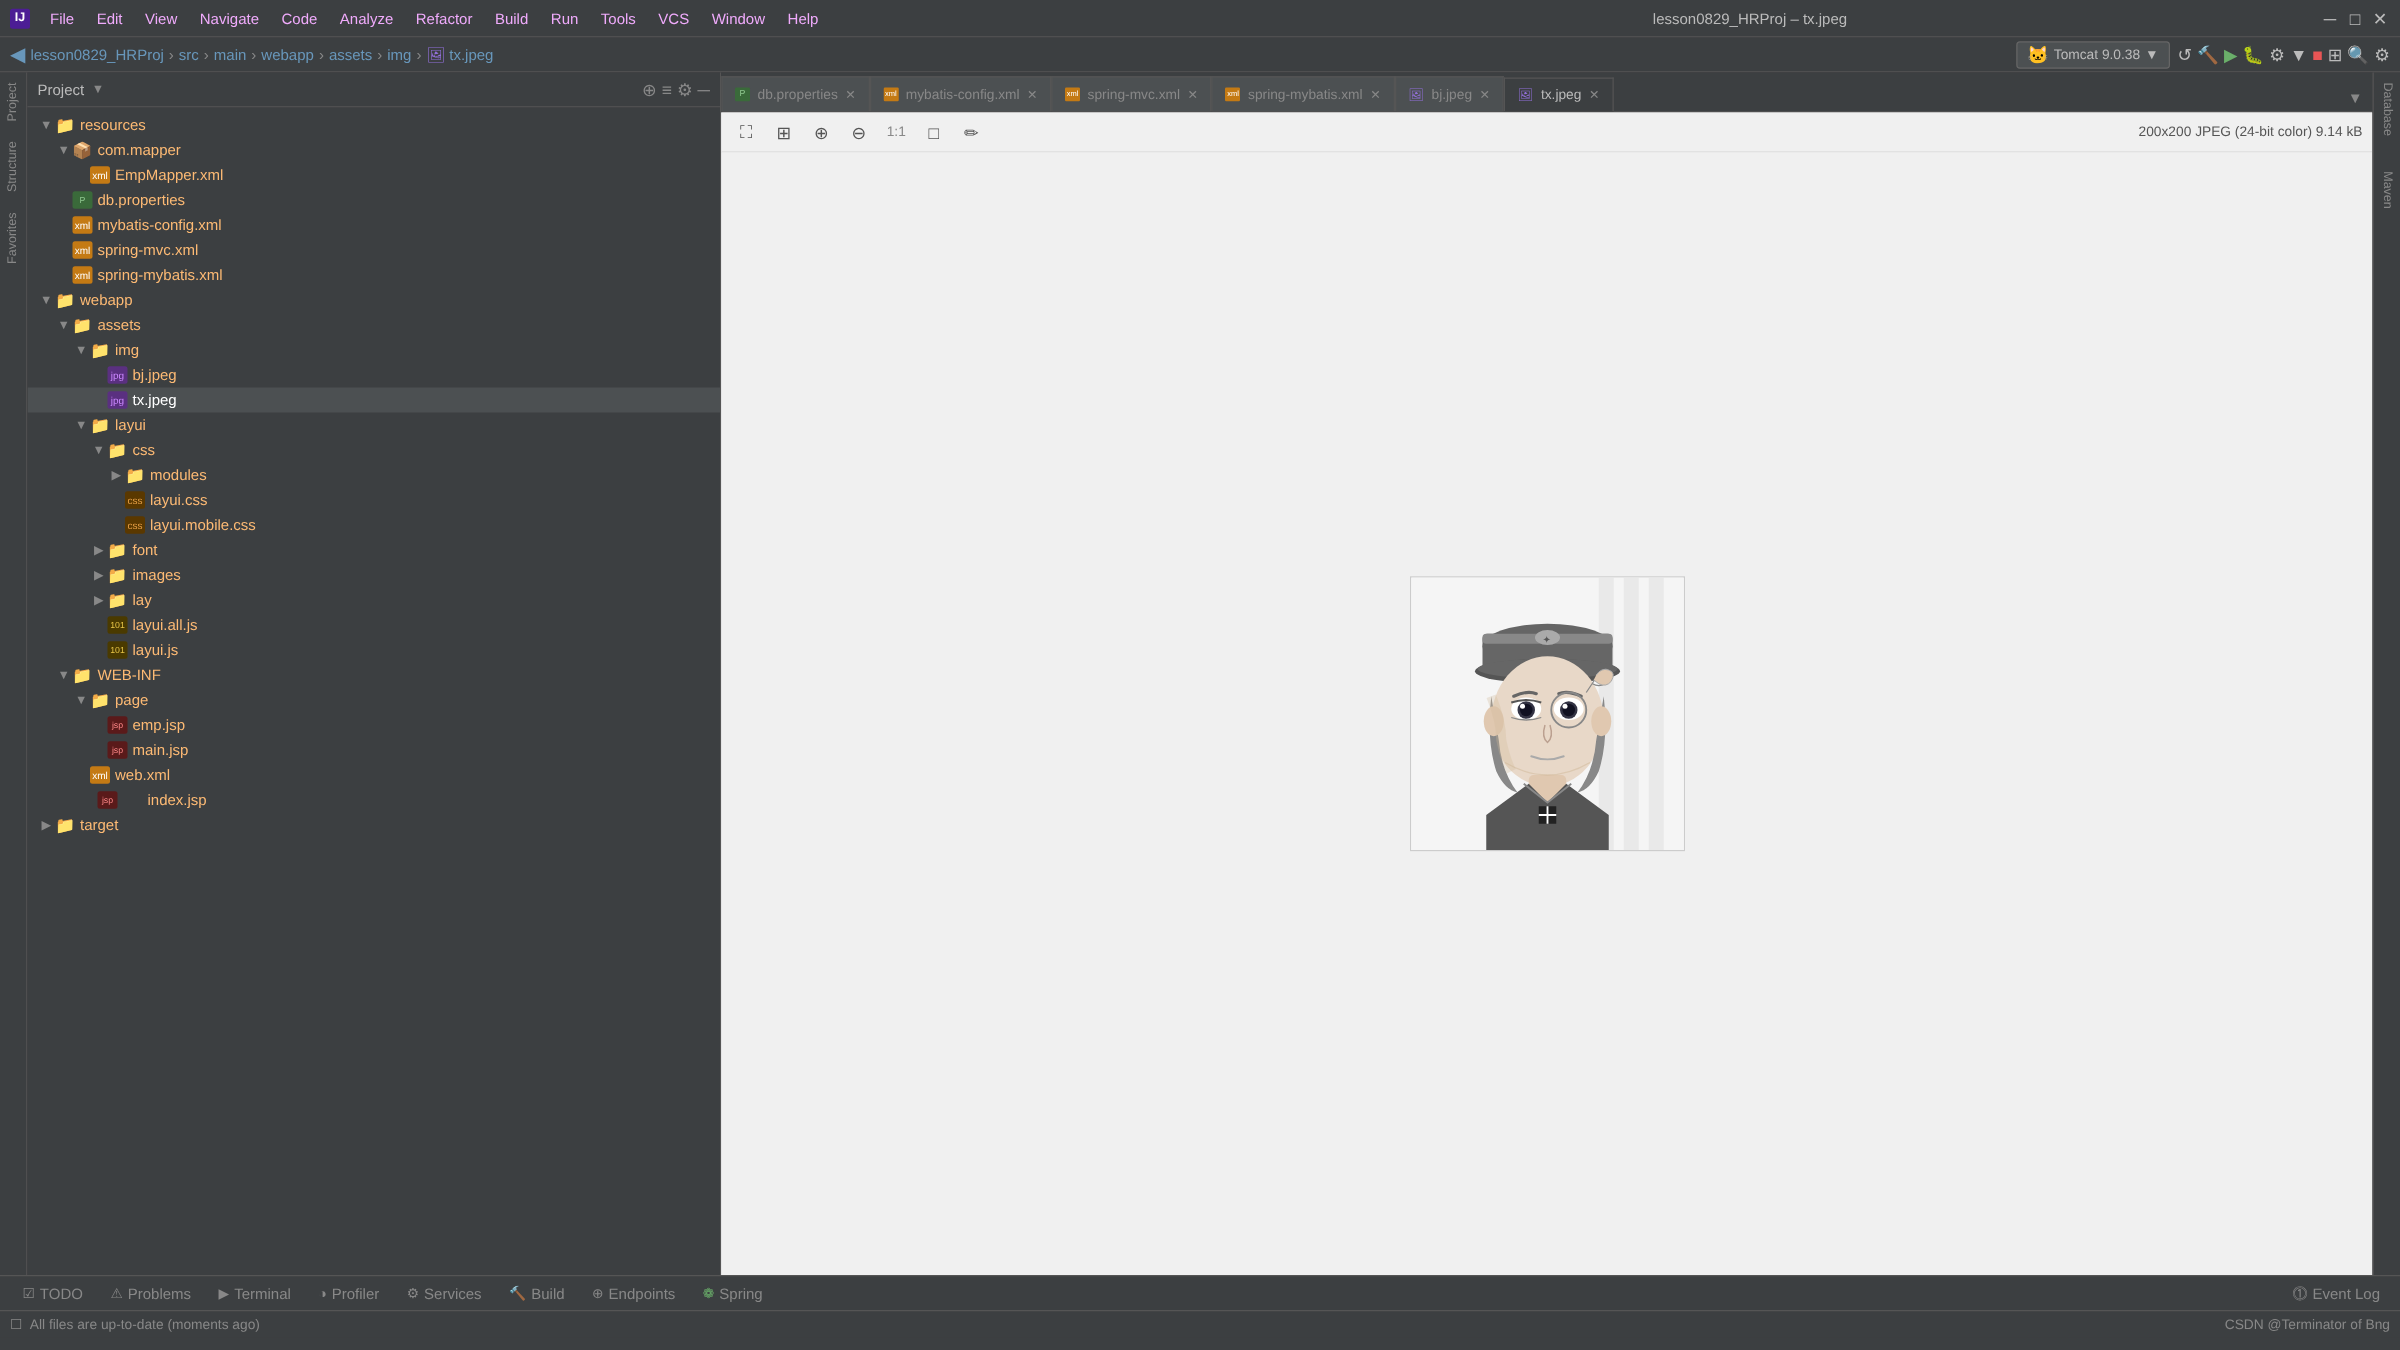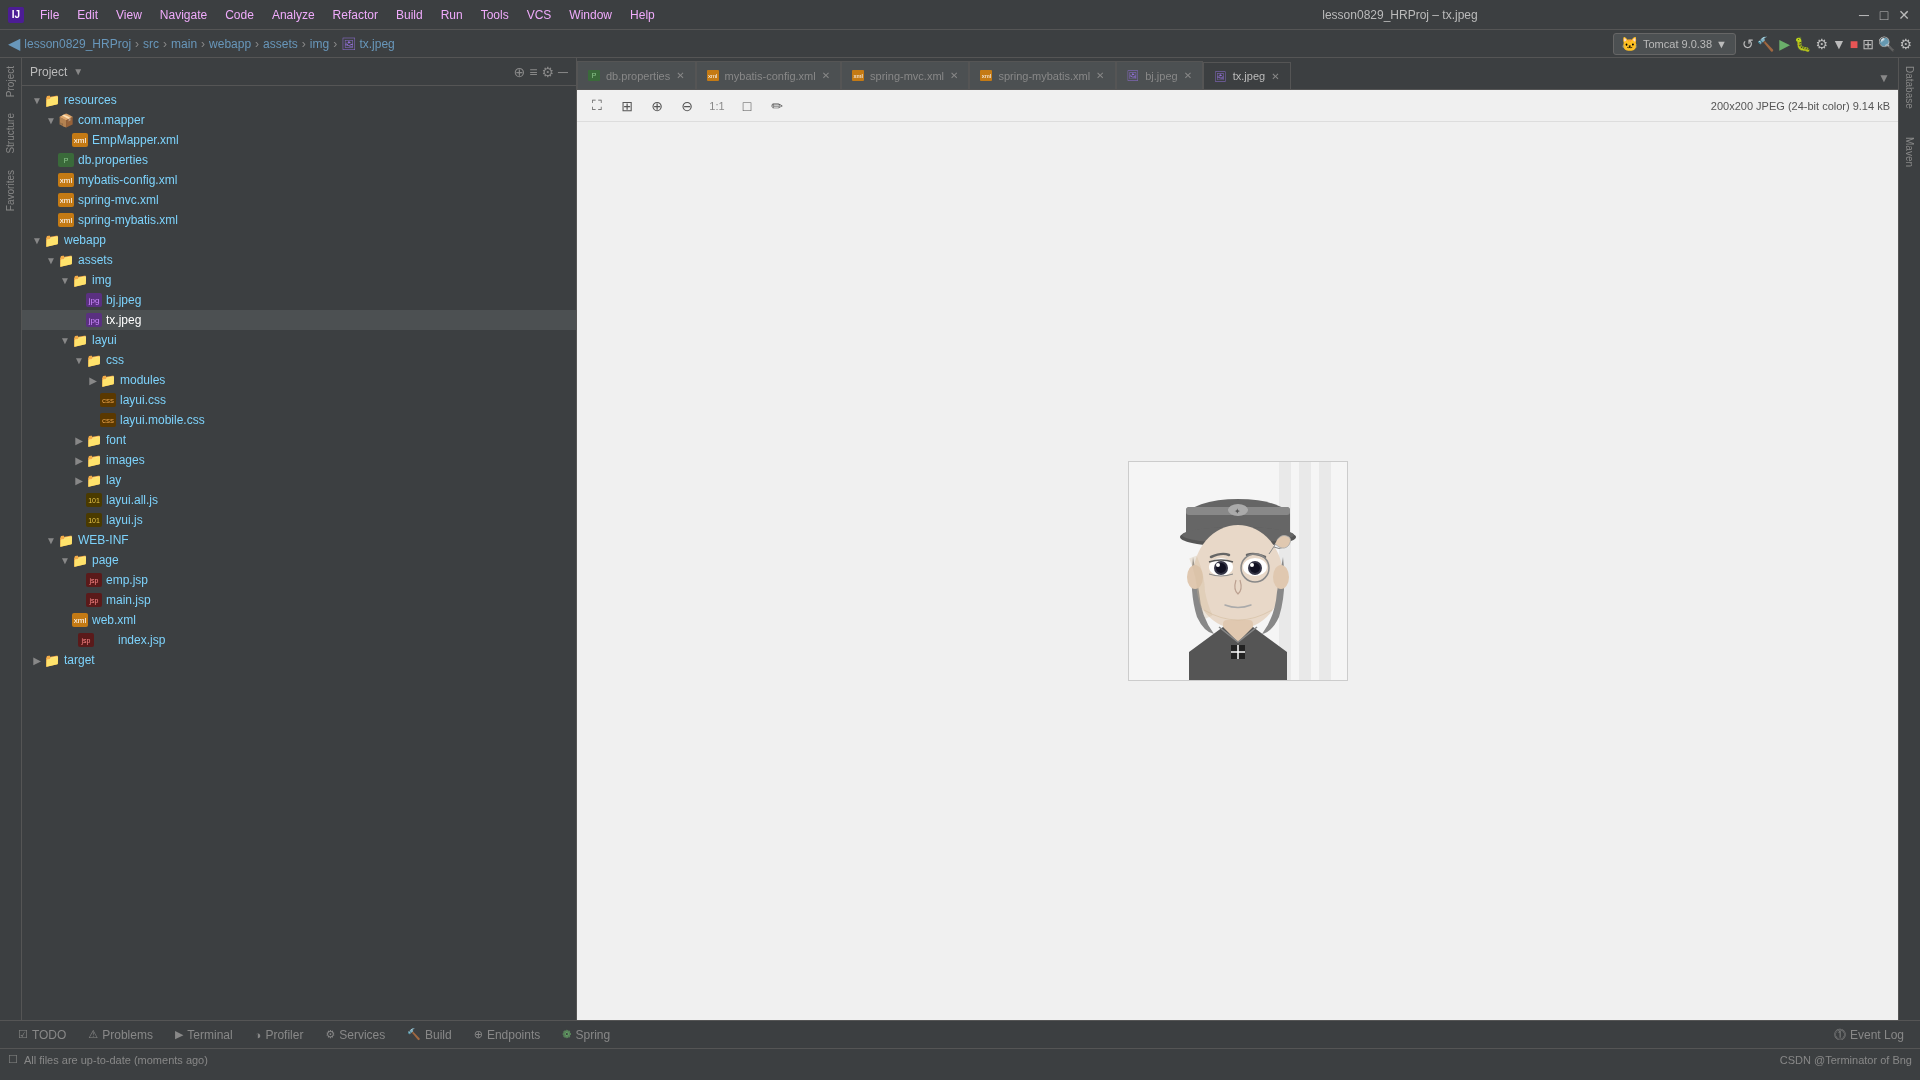--- a/index.html
+++ b/index.html
@@ -164,21 +164,21 @@
     .tree-item {
       display: flex;
       align-items: center;
       padding: 1px 0;
       cursor: pointer;
       height: 20px;
     }
     .tree-item.selected { background: #4c5052; }
     .tree-arrow { width: 14px; font-size: 10px; color: #888; text-align: center; flex-shrink: 0; }
     .tree-icon { width: 16px; height: 14px; flex-shrink: 0; margin-right: 4px; }
-    .tree-label { font-size: 12px; color: #7dd3fc; }
+    .tree-label { font-size: 12px; color: #fdba74; }
 
     
     .icon-folder { color: #c4a600; font-size: 13px; }
     .icon-folder-blue { color: #6897bb; font-size: 13px; }
 
     
     .editor-tabs {
       height: 32px;
       background: #3c3f41;
       display: flex;

